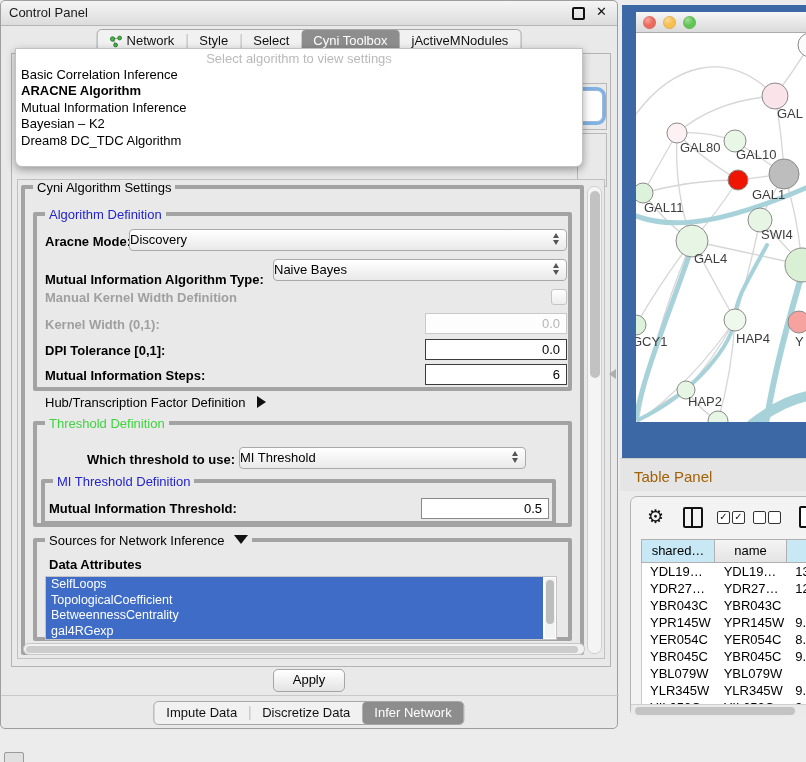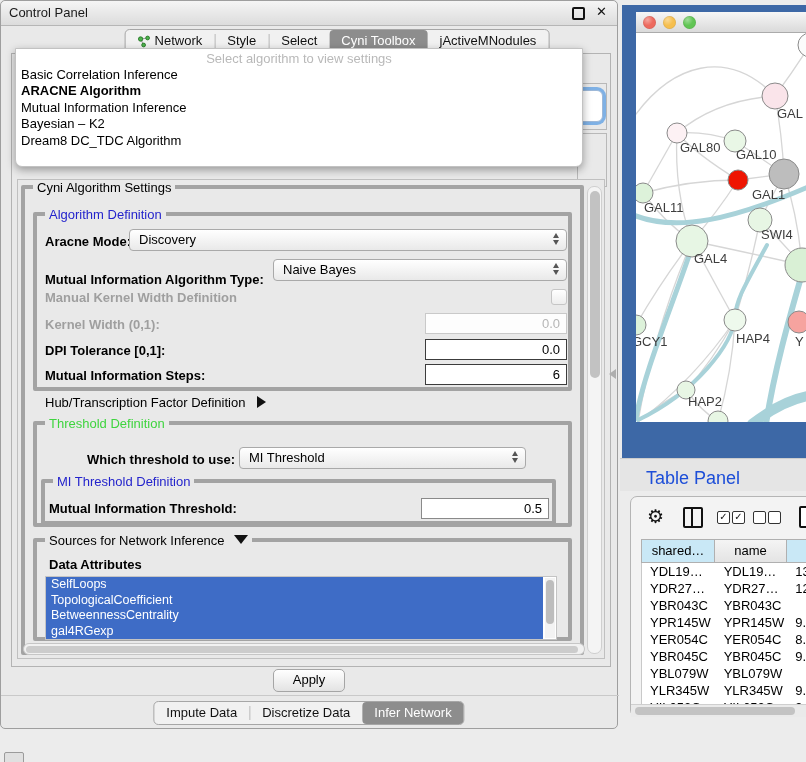--- a/index.html
+++ b/index.html
@@ -15,21 +15,21 @@
   .cp-title-text{position:absolute;left:8px;top:4px;font-size:13px;color:#1a1a1a;}
   .cp-float{position:absolute;right:32px;top:6px;width:9px;height:9px;border:2px solid #111;border-radius:2px;}
   .cp-close{position:absolute;right:10px;top:3px;font-size:13px;font-weight:bold;color:#111;}
 
   
   .tabstrip{position:absolute;left:50%;transform:translateX(-50%);display:inline-flex;align-items:center;
             border:1px solid #a6a6a6;border-radius:5px;background:#f1f1f1;height:22px;white-space:nowrap;}
   .tab{font-size:13px;padding:0 12px;line-height:22px;color:#111;display:flex;align-items:center;gap:4px;}
   .tab.sel{background:#8d8d8d;color:#fff;border-radius:4px;height:22px;}
   .tabsep{width:1px;height:14px;background:#b9b9b9;}
-  .tabs-top{top:28px;margin-left:28px;}
+  .tabs-top{top:28px;}
   .tabs-bottom{top:700px;}
 
   
   .fragbox{position:absolute;border:1px solid #b8b8b8;background:#e9e9e9;z-index:1;}
   .fragcombo{position:absolute;left:570px;top:89px;width:30px;height:30px;background:#fff;
              border:1px solid #9db8d8;border-radius:6px;box-shadow:0 0 0 3px #7fb1e5;z-index:2;}
 
   
   .dropdown{position:absolute;left:14px;top:47px;width:566px;height:117px;background:#fff;
             border:1px solid #c2c2c2;border-radius:0 0 7px 7px;box-shadow:0 3px 9px rgba(0,0,0,.35);z-index:50;}
@@ -44,21 +44,21 @@
   .viewport{position:absolute;left:16px;top:178px;width:586px;height:478px;border:1px solid #c0c0c0;background:#e9e9e9;z-index:3;}
   .fieldset{position:absolute;border:4px solid #a3a3a3;border-radius:2px;box-sizing:border-box;}
   .legend{position:absolute;top:-9px;left:8px;background:#e9e9e9;padding:0 4px;font-size:13px;white-space:nowrap;}
   .legend.blue{color:#2424cc;}
   .legend.green{color:#3fd43f;}
   .lbl{position:absolute;font-size:13px;color:#000;white-space:nowrap;}
   .lbl.b{font-weight:bold;}
   .lbl.dis{color:#9f9f9f;font-weight:bold;}
   .combo{position:absolute;height:22px;border:1px solid #a9a9a9;border-radius:4px;
          background:linear-gradient(#ffffff,#e9e9e9);box-sizing:border-box;font-size:13px;
-         line-height:20px;padding-left:9px;}
+         line-height:20px;}
   .combo .arrows{position:absolute;right:7px;top:3px;display:flex;flex-direction:column;gap:2px;}
   .arr-up{width:0;height:0;border-left:3.5px solid transparent;border-right:3.5px solid transparent;border-bottom:5px solid #555;}
   .arr-dn{width:0;height:0;border-left:3.5px solid transparent;border-right:3.5px solid transparent;border-top:5px solid #555;}
   .numfield{position:absolute;height:21px;background:#fff;box-sizing:border-box;font-size:13px;
             line-height:19px;text-align:right;padding-right:6px;}
   .numfield.en{border:1px solid #3c3c3c;color:#000;}
   .numfield.dis{border:1px solid #c9c9c9;color:#b5b5b5;background:#fdfdfd;}
   .checkbox{position:absolute;width:14px;height:14px;border:1px solid #c5c5c5;border-radius:3px;
             background:linear-gradient(#ffffff,#ededed);}
   .tri-right{display:inline-block;width:0;height:0;border-top:6px solid transparent;border-bottom:6px solid transparent;border-left:9px solid #111;vertical-align:-1px;}
@@ -87,21 +87,21 @@
   .netwin{position:absolute;left:636px;top:12px;width:170px;height:410px;background:#fff;}
   .nettitle{position:absolute;left:0;top:0;right:0;height:20px;background:linear-gradient(#f6f6f6,#dadada);border-bottom:1px solid #ababab;}
   .tl{position:absolute;top:4px;width:13px;height:13px;border-radius:50%;box-shadow:inset 0 0 1px rgba(0,0,0,.4);}
   .netcanvas{position:absolute;left:0;top:20px;width:170px;height:390px;overflow:hidden;}
 
   .splitter-handle{position:absolute;left:609px;top:369px;width:0;height:0;
       border-top:5px solid transparent;border-bottom:5px solid transparent;border-right:7px solid #aeaeae;}
 
   
   .tp-bar{position:absolute;left:620px;top:458px;width:186px;height:32px;background:#e5e5e5;border-top:1px solid #cdcdcd;}
-  .tp-bar span{position:absolute;left:26px;top:9px;font-size:18px;color:#1d4ed8;}
+  .tp-bar span{position:absolute;left:14px;top:9px;font-size:15px;color:#a16207;}
   .tp-card{position:absolute;left:630px;top:496px;width:200px;height:221px;background:#f3f3f3;
            border:1px solid #b5b5b5;border-radius:7px;box-sizing:border-box;}
   .tp-toolbar{position:absolute;left:0;top:6px;right:0;height:30px;}
   .icon-gear{position:absolute;left:16px;top:3px;font-size:19px;color:#111;line-height:22px;}
   .icon-split{position:absolute;left:52px;top:4px;width:16px;height:17px;border:2px solid #111;border-radius:2px;}
   .icon-split::after{content:"";position:absolute;left:6px;top:0;width:2px;height:17px;background:#111;}
   .cb{position:absolute;top:8px;width:11px;height:11px;border:1.5px solid #333;border-radius:2px;font-size:10px;line-height:10px;text-align:center;color:#111;background:#fff;}
   .icon-doc{position:absolute;left:168px;top:3px;width:14px;height:18px;border:2px solid #111;border-radius:2px;background:#fff;}
   .tp-table{position:absolute;left:10px;top:42px;width:200px;}
   .tp-head{display:flex;}

